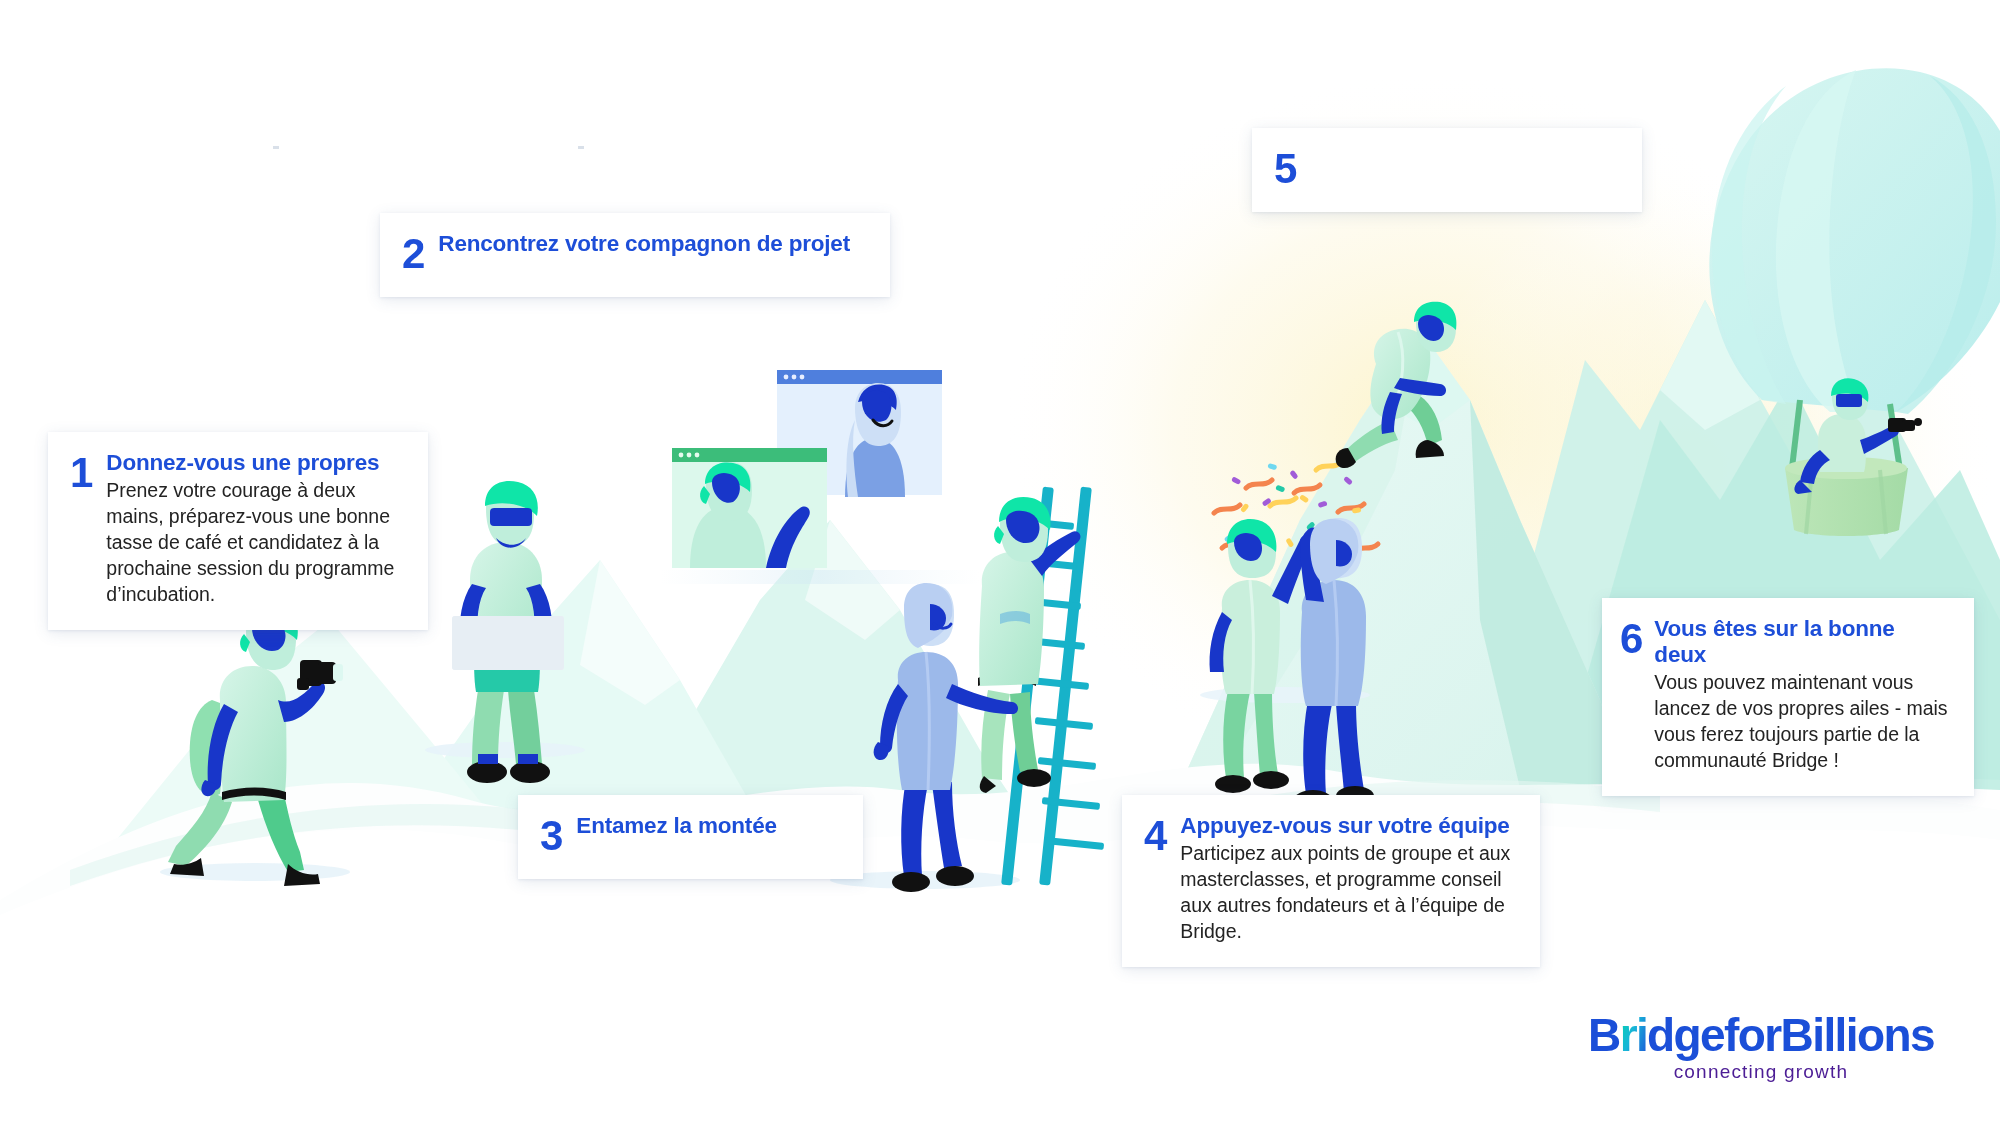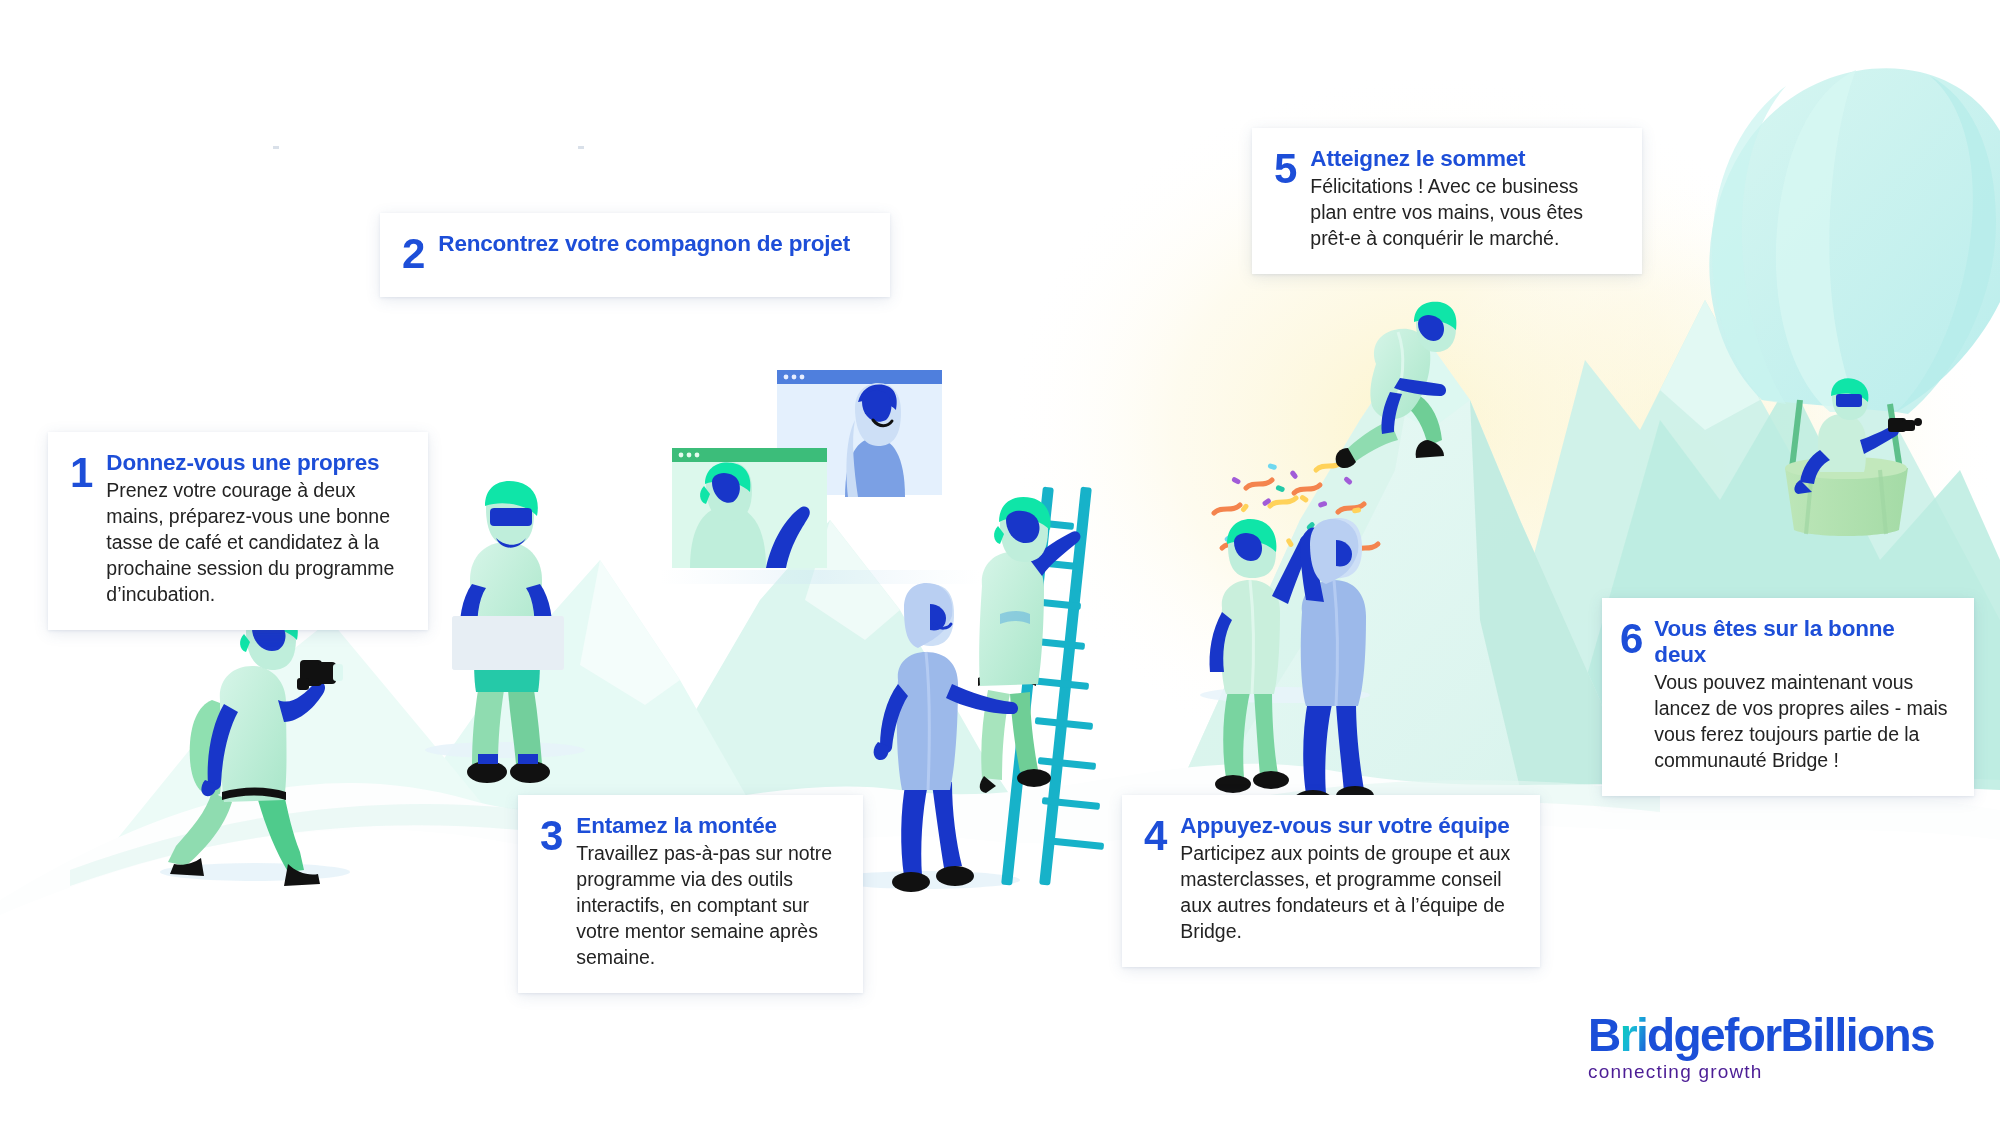--- a/index.html
+++ b/index.html
@@ -63,21 +63,21 @@
 
   #card-2 .title{font-size:22.5px;}
   #card-6{padding-left:18px;}
   #card-6 .num{padding-right:12px;}
 
   
   .logo{
     position:absolute;
     left:1588px;top:1012px;
     z-index:50;
-    text-align:left;
+    text-align:center;
     user-select:none;
   }
   .logo .word{
     font-size:46px;
     font-weight:bold;
     letter-spacing:-1.6px;
     line-height:1;
     color:#1b4fd8;
     white-space:nowrap;
   }
@@ -512,38 +512,33 @@
     <div class="num">2</div>
     <div class="body">
       <div class="title">Rencontrez votre compagnon de projet</div>
     </div>
   </div>
 
   <div class="card" id="card-3">
     <div class="num">3</div>
     <div class="body">
       <div class="title">Entamez la montée</div>
-      <div class="desc">Travaillez pas-à-pas sur notre programme via des outils interactifs, en comptant sur votre mentor semaine après semaine.</div>
     </div>
   </div>
 
   <div class="card" id="card-4">
     <div class="num">4</div>
     <div class="body">
       <div class="title">Appuyez-vous sur votre équipe</div>
       <div class="desc">Participez aux points de groupe et aux masterclasses, et programme conseil aux autres fondateurs et à l’équipe de Bridge.</div>
     </div>
   </div>
 
   <div class="card" id="card-5">
     <div class="num">5</div>
-    <div class="body">
-      <div class="title">Atteignez le sommet</div>
-      <div class="desc">Félicitations ! Avec ce business plan entre vos mains, vous êtes prêt-e à conquérir le marché.</div>
-    </div>
   </div>
 
   <div class="card" id="card-6">
     <div class="num">6</div>
     <div class="body">
       <div class="title">Vous êtes sur la bonne deux</div>
       <div class="desc">Vous pouvez maintenant vous lancez de vos propres ailes - mais vous ferez toujours partie de la communauté Bridge !</div>
     </div>
   </div>
 

